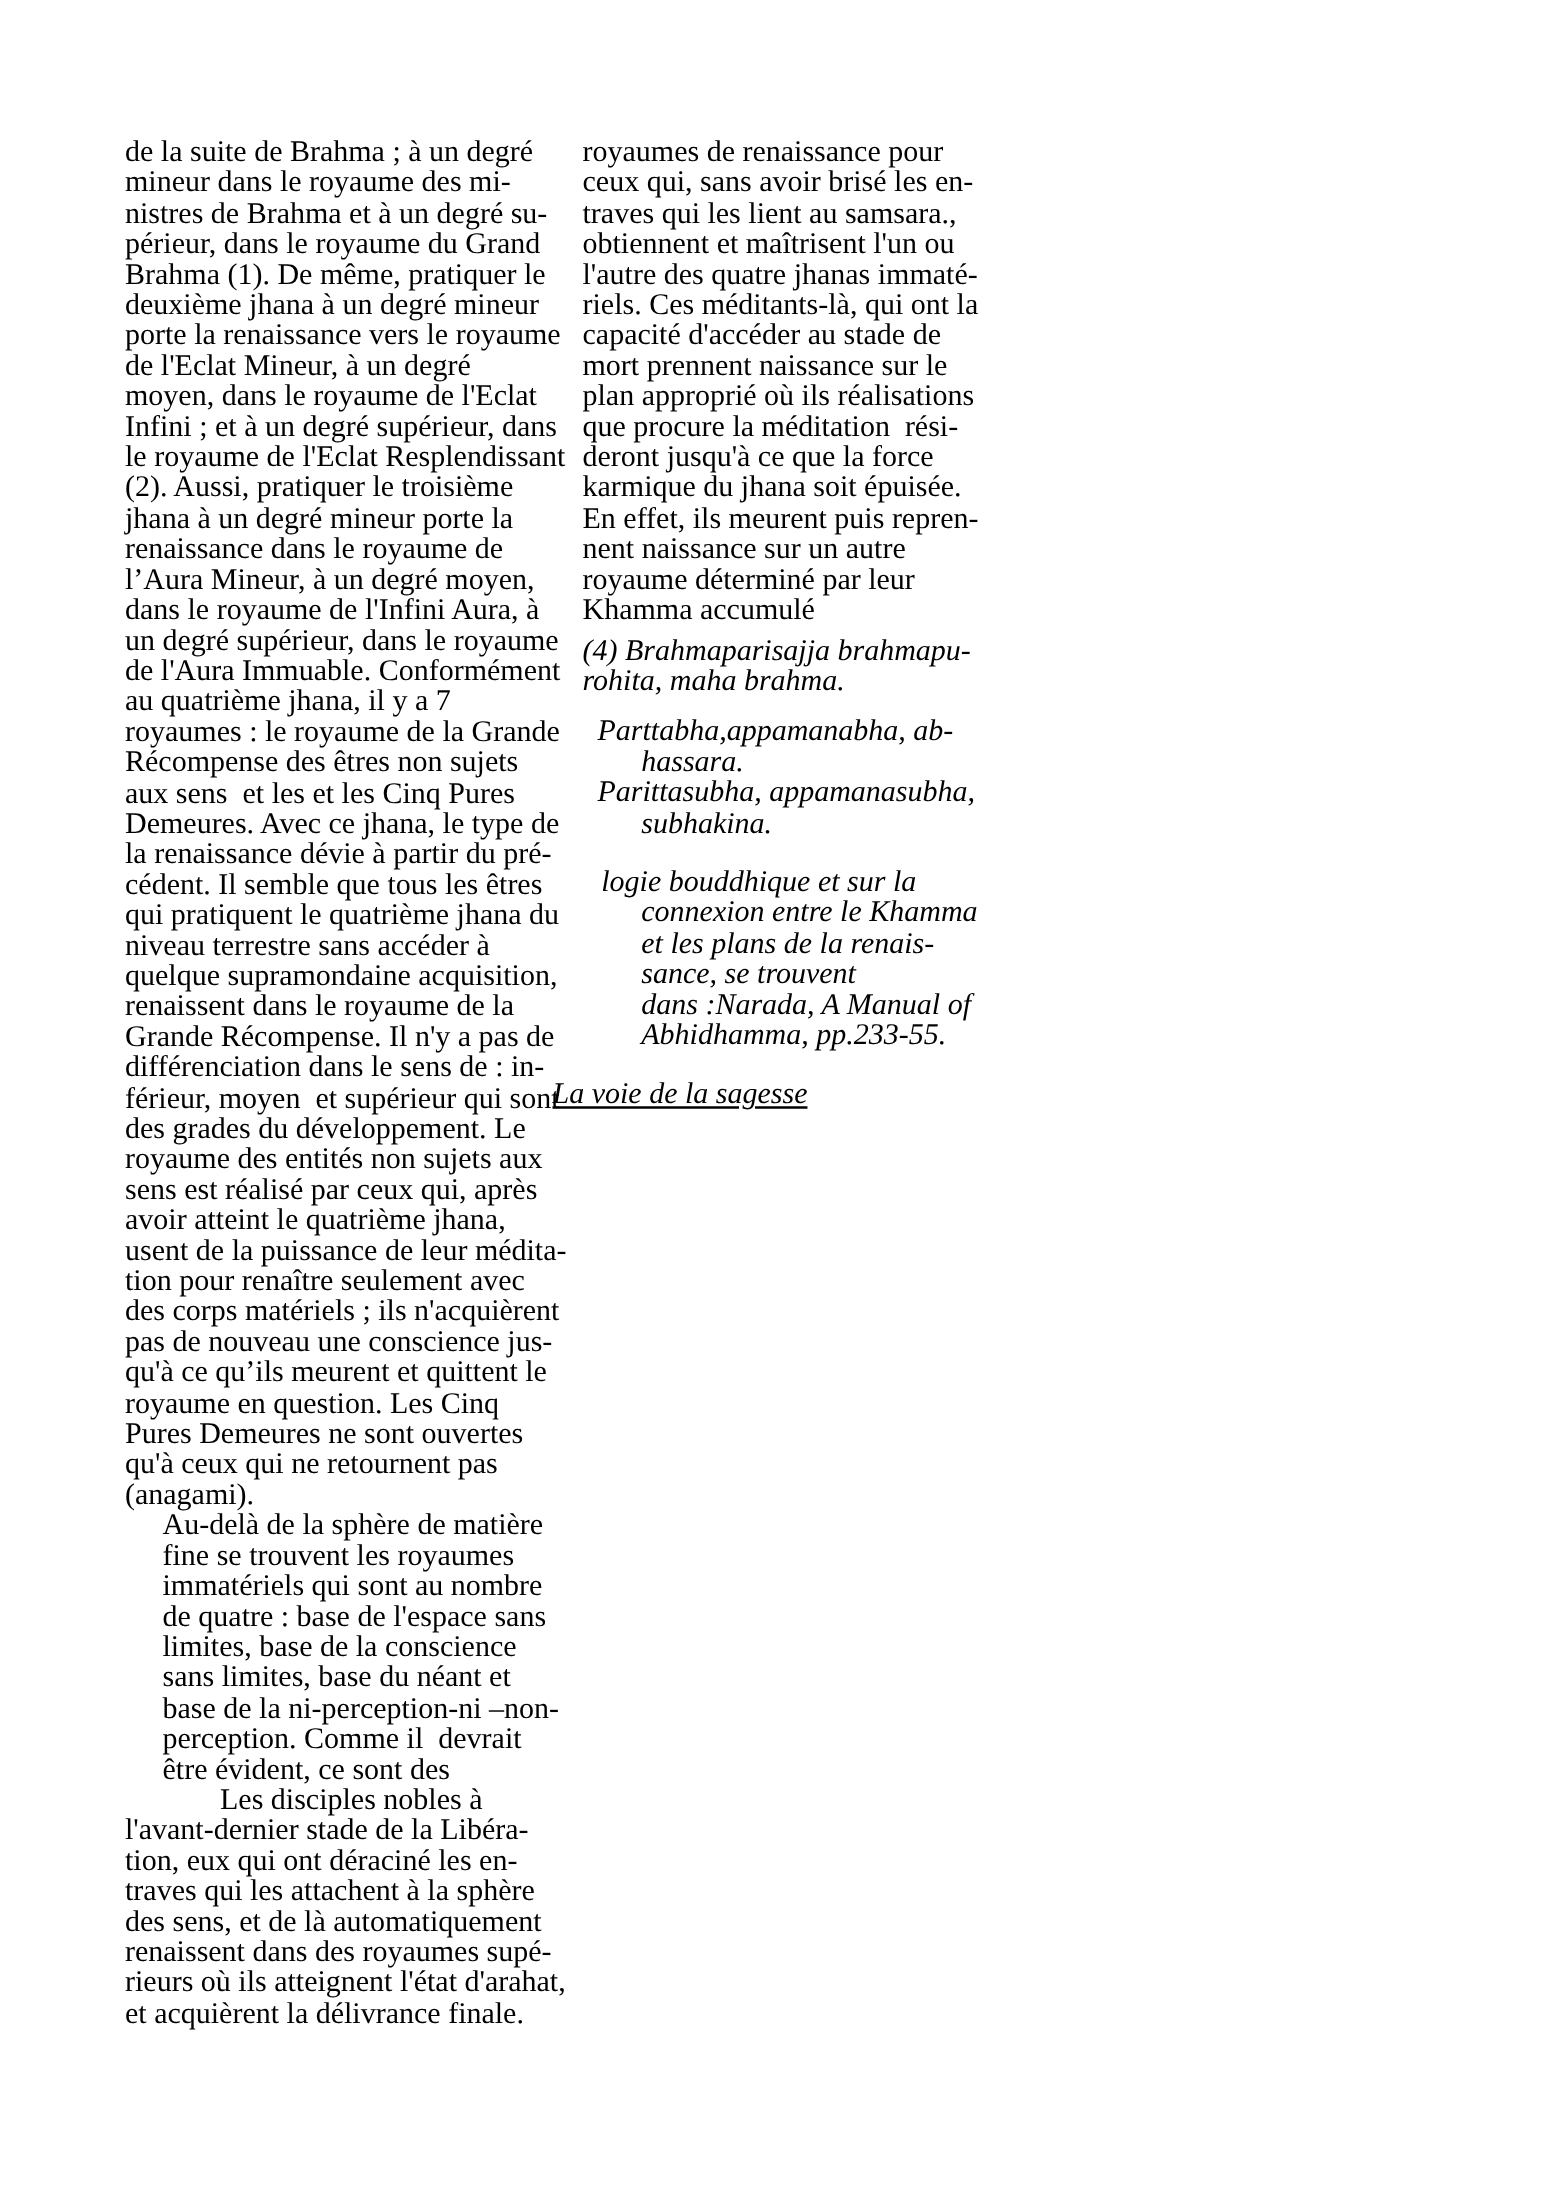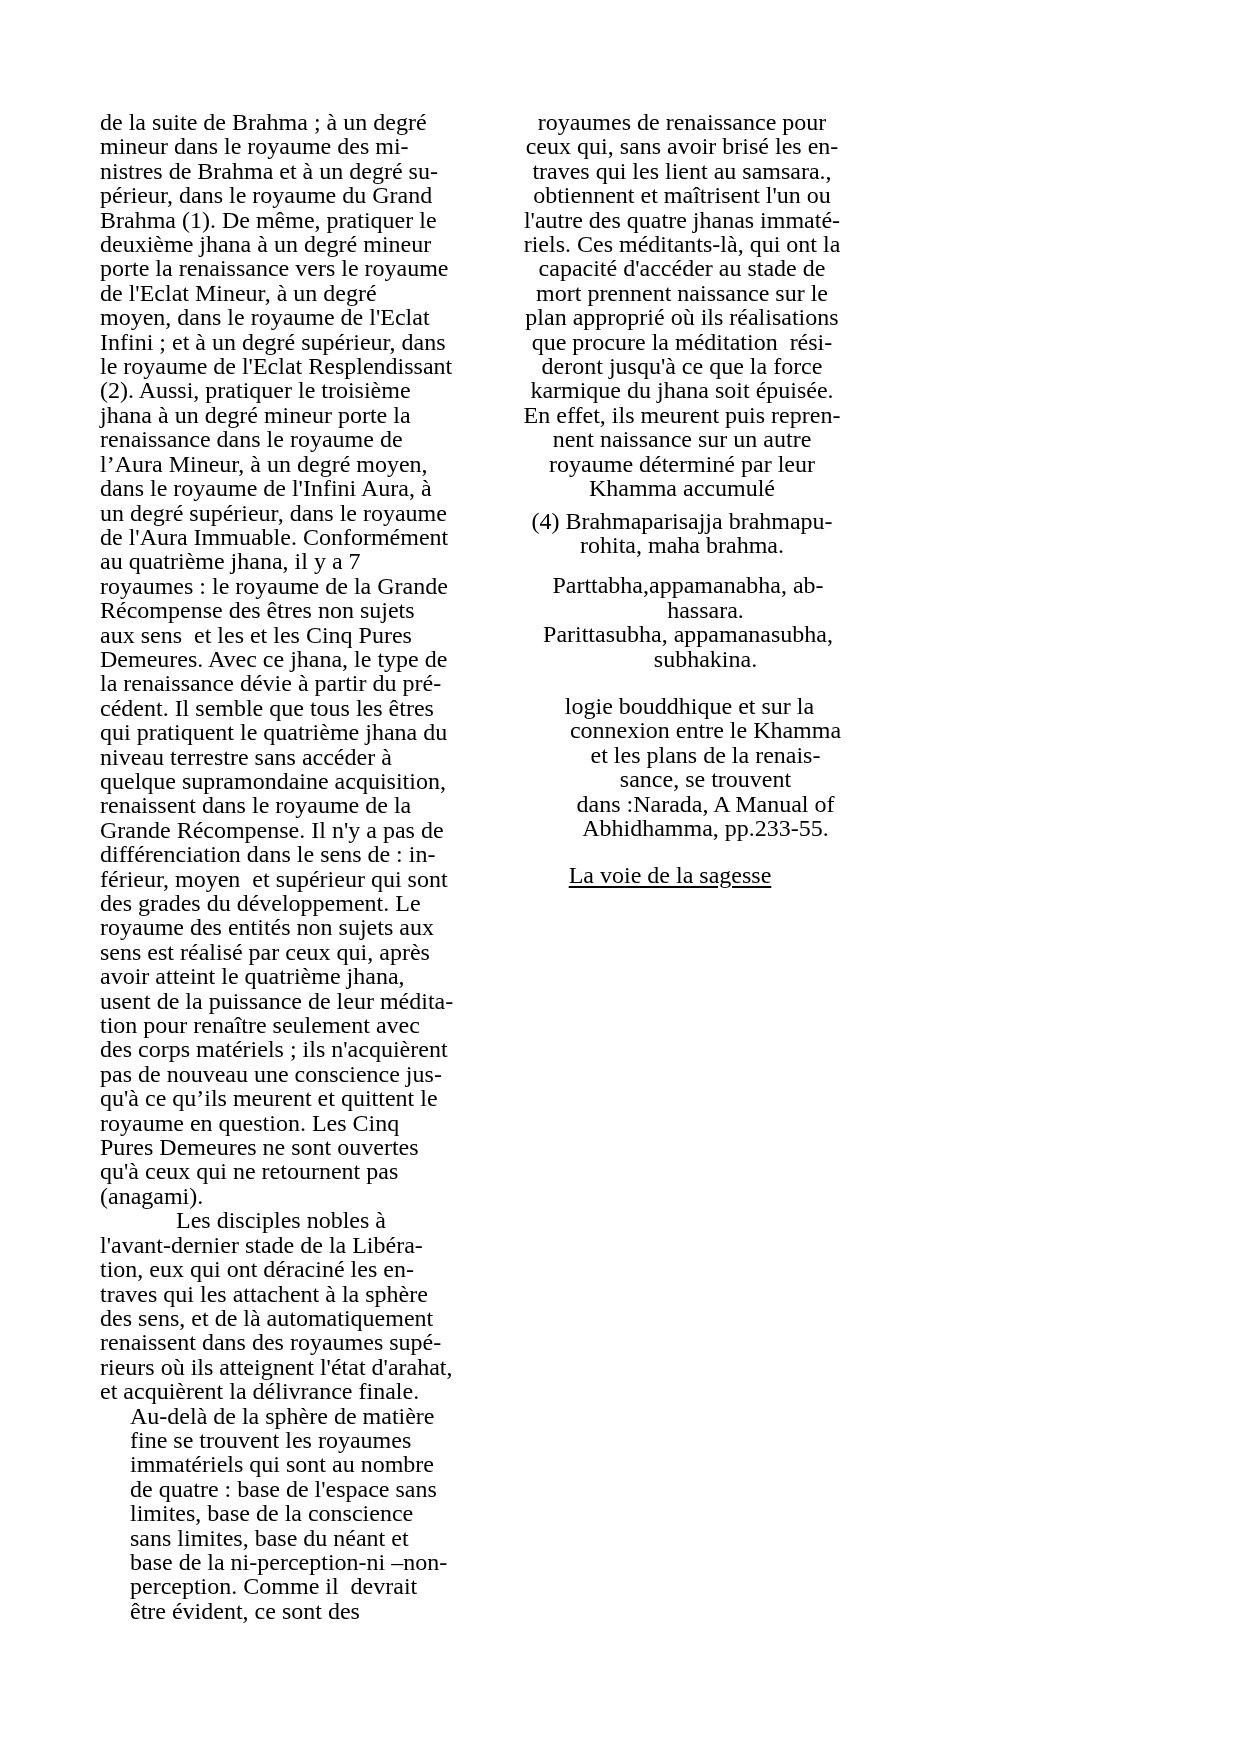--- a/index.html
+++ b/index.html
@@ -16,30 +16,30 @@
     font-family: "Liberation Serif", serif;
     font-size: 24px;
     line-height: 24.4px;
     color: #000000;
   }
   .column {
     position: absolute;
     top: 110px;
   }
   .col-left  { left: 100px; width: 352px; }
-  .col-right { left: 504px; width: 356px; text-align: center; }
+  .col-right { left: 466px; width: 356px; }
   .line {
     white-space: pre;
     min-height: 24.4px;
   }
   
   .p-flow { }
   .p-indent-first .line:first-child { padding-left: 76px; }
   .p-block-indent .line { padding-left: 30px; }
-  .p-citation, .p-pali, .p-note, .p-heading { }
+  .p-citation, .p-pali, .p-note, .p-heading { font-style: italic; }
   .p-citation { margin-top: 8px; }
   .p-citation + .p-pali { margin-top: 16px; }
   .p-pali .line, .p-note .line { padding-left: 47px; }
   .p-pali .line:first-child { padding-left: 12px; }
   .p-note { margin-top: 23px; }
   .p-note .line:first-child { padding-left: 15px; }
   .p-heading { margin-top: 23px; }
   .p-heading .line {
     margin-left: -24px;
     padding-left: 0;
@@ -92,40 +92,40 @@
         <div class="line">usent de la puissance de leur médita-</div>
         <div class="line">tion pour renaître seulement avec</div>
         <div class="line">des corps matériels ; ils n'acquièrent</div>
         <div class="line">pas de nouveau une conscience jus-</div>
         <div class="line">qu'à ce qu’ils meurent et quittent le</div>
         <div class="line">royaume en question. Les Cinq</div>
         <div class="line">Pures Demeures ne sont ouvertes</div>
         <div class="line">qu'à ceux qui ne retournent pas</div>
         <div class="line">(anagami).</div>
       </div>
-      <div class="para p-indent-first">
-        <div class="line">Les disciples nobles à</div>
-        <div class="line">l'avant-dernier stade de la Libéra-</div>
-        <div class="line">tion, eux qui ont déraciné les en-</div>
-        <div class="line">traves qui les attachent à la sphère</div>
-        <div class="line">des sens, et de là automatiquement</div>
-        <div class="line">renaissent dans des royaumes supé-</div>
-        <div class="line">rieurs où ils atteignent l'état d'arahat,</div>
-        <div class="line">et acquièrent la délivrance finale.</div>
-      </div>
       <div class="para p-block-indent">
         <div class="line">Au-delà de la sphère de matière</div>
         <div class="line">fine se trouvent les royaumes</div>
         <div class="line">immatériels qui sont au nombre</div>
         <div class="line">de quatre : base de l'espace sans</div>
         <div class="line">limites, base de la conscience</div>
         <div class="line">sans limites, base du néant et</div>
         <div class="line">base de la ni-perception-ni –non-</div>
         <div class="line">perception. Comme il  devrait</div>
         <div class="line">être évident, ce sont des</div>
+      </div>
+      <div class="para p-indent-first">
+        <div class="line">Les disciples nobles à</div>
+        <div class="line">l'avant-dernier stade de la Libéra-</div>
+        <div class="line">tion, eux qui ont déraciné les en-</div>
+        <div class="line">traves qui les attachent à la sphère</div>
+        <div class="line">des sens, et de là automatiquement</div>
+        <div class="line">renaissent dans des royaumes supé-</div>
+        <div class="line">rieurs où ils atteignent l'état d'arahat,</div>
+        <div class="line">et acquièrent la délivrance finale.</div>
       </div>
     </div>
   <div class="column col-right">
       <div class="para p-flow">
         <div class="line">royaumes de renaissance pour</div>
         <div class="line">ceux qui, sans avoir brisé les en-</div>
         <div class="line">traves qui les lient au samsara.,</div>
         <div class="line">obtiennent et maîtrisent l'un ou</div>
         <div class="line">l'autre des quatre jhanas immaté-</div>
         <div class="line">riels. Ces méditants-là, qui ont la</div>

